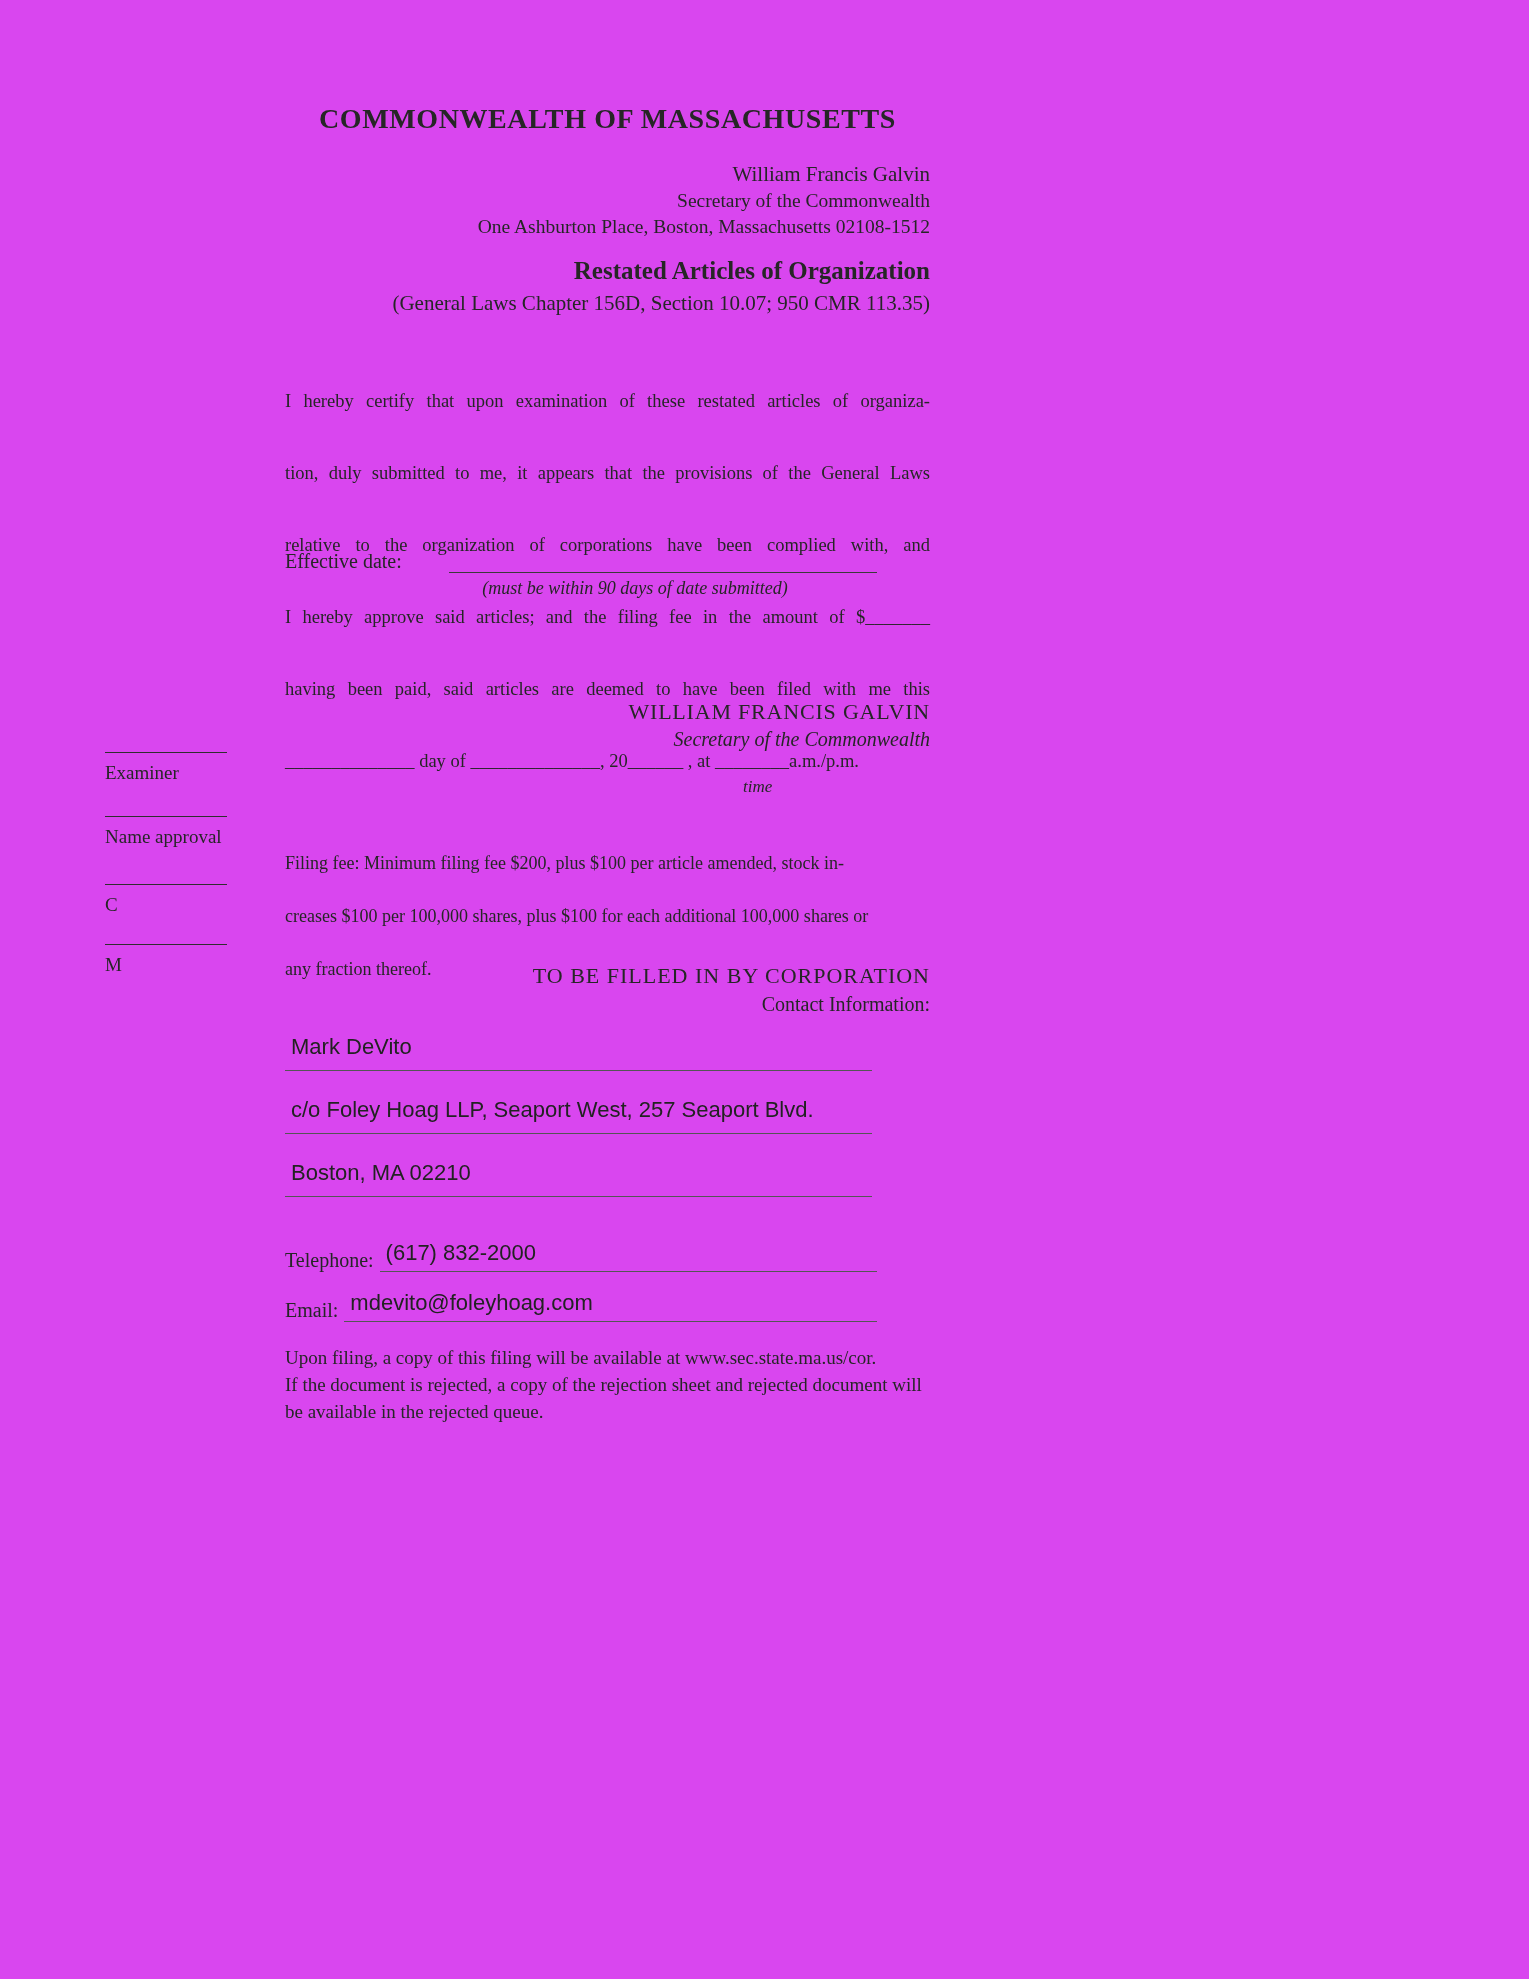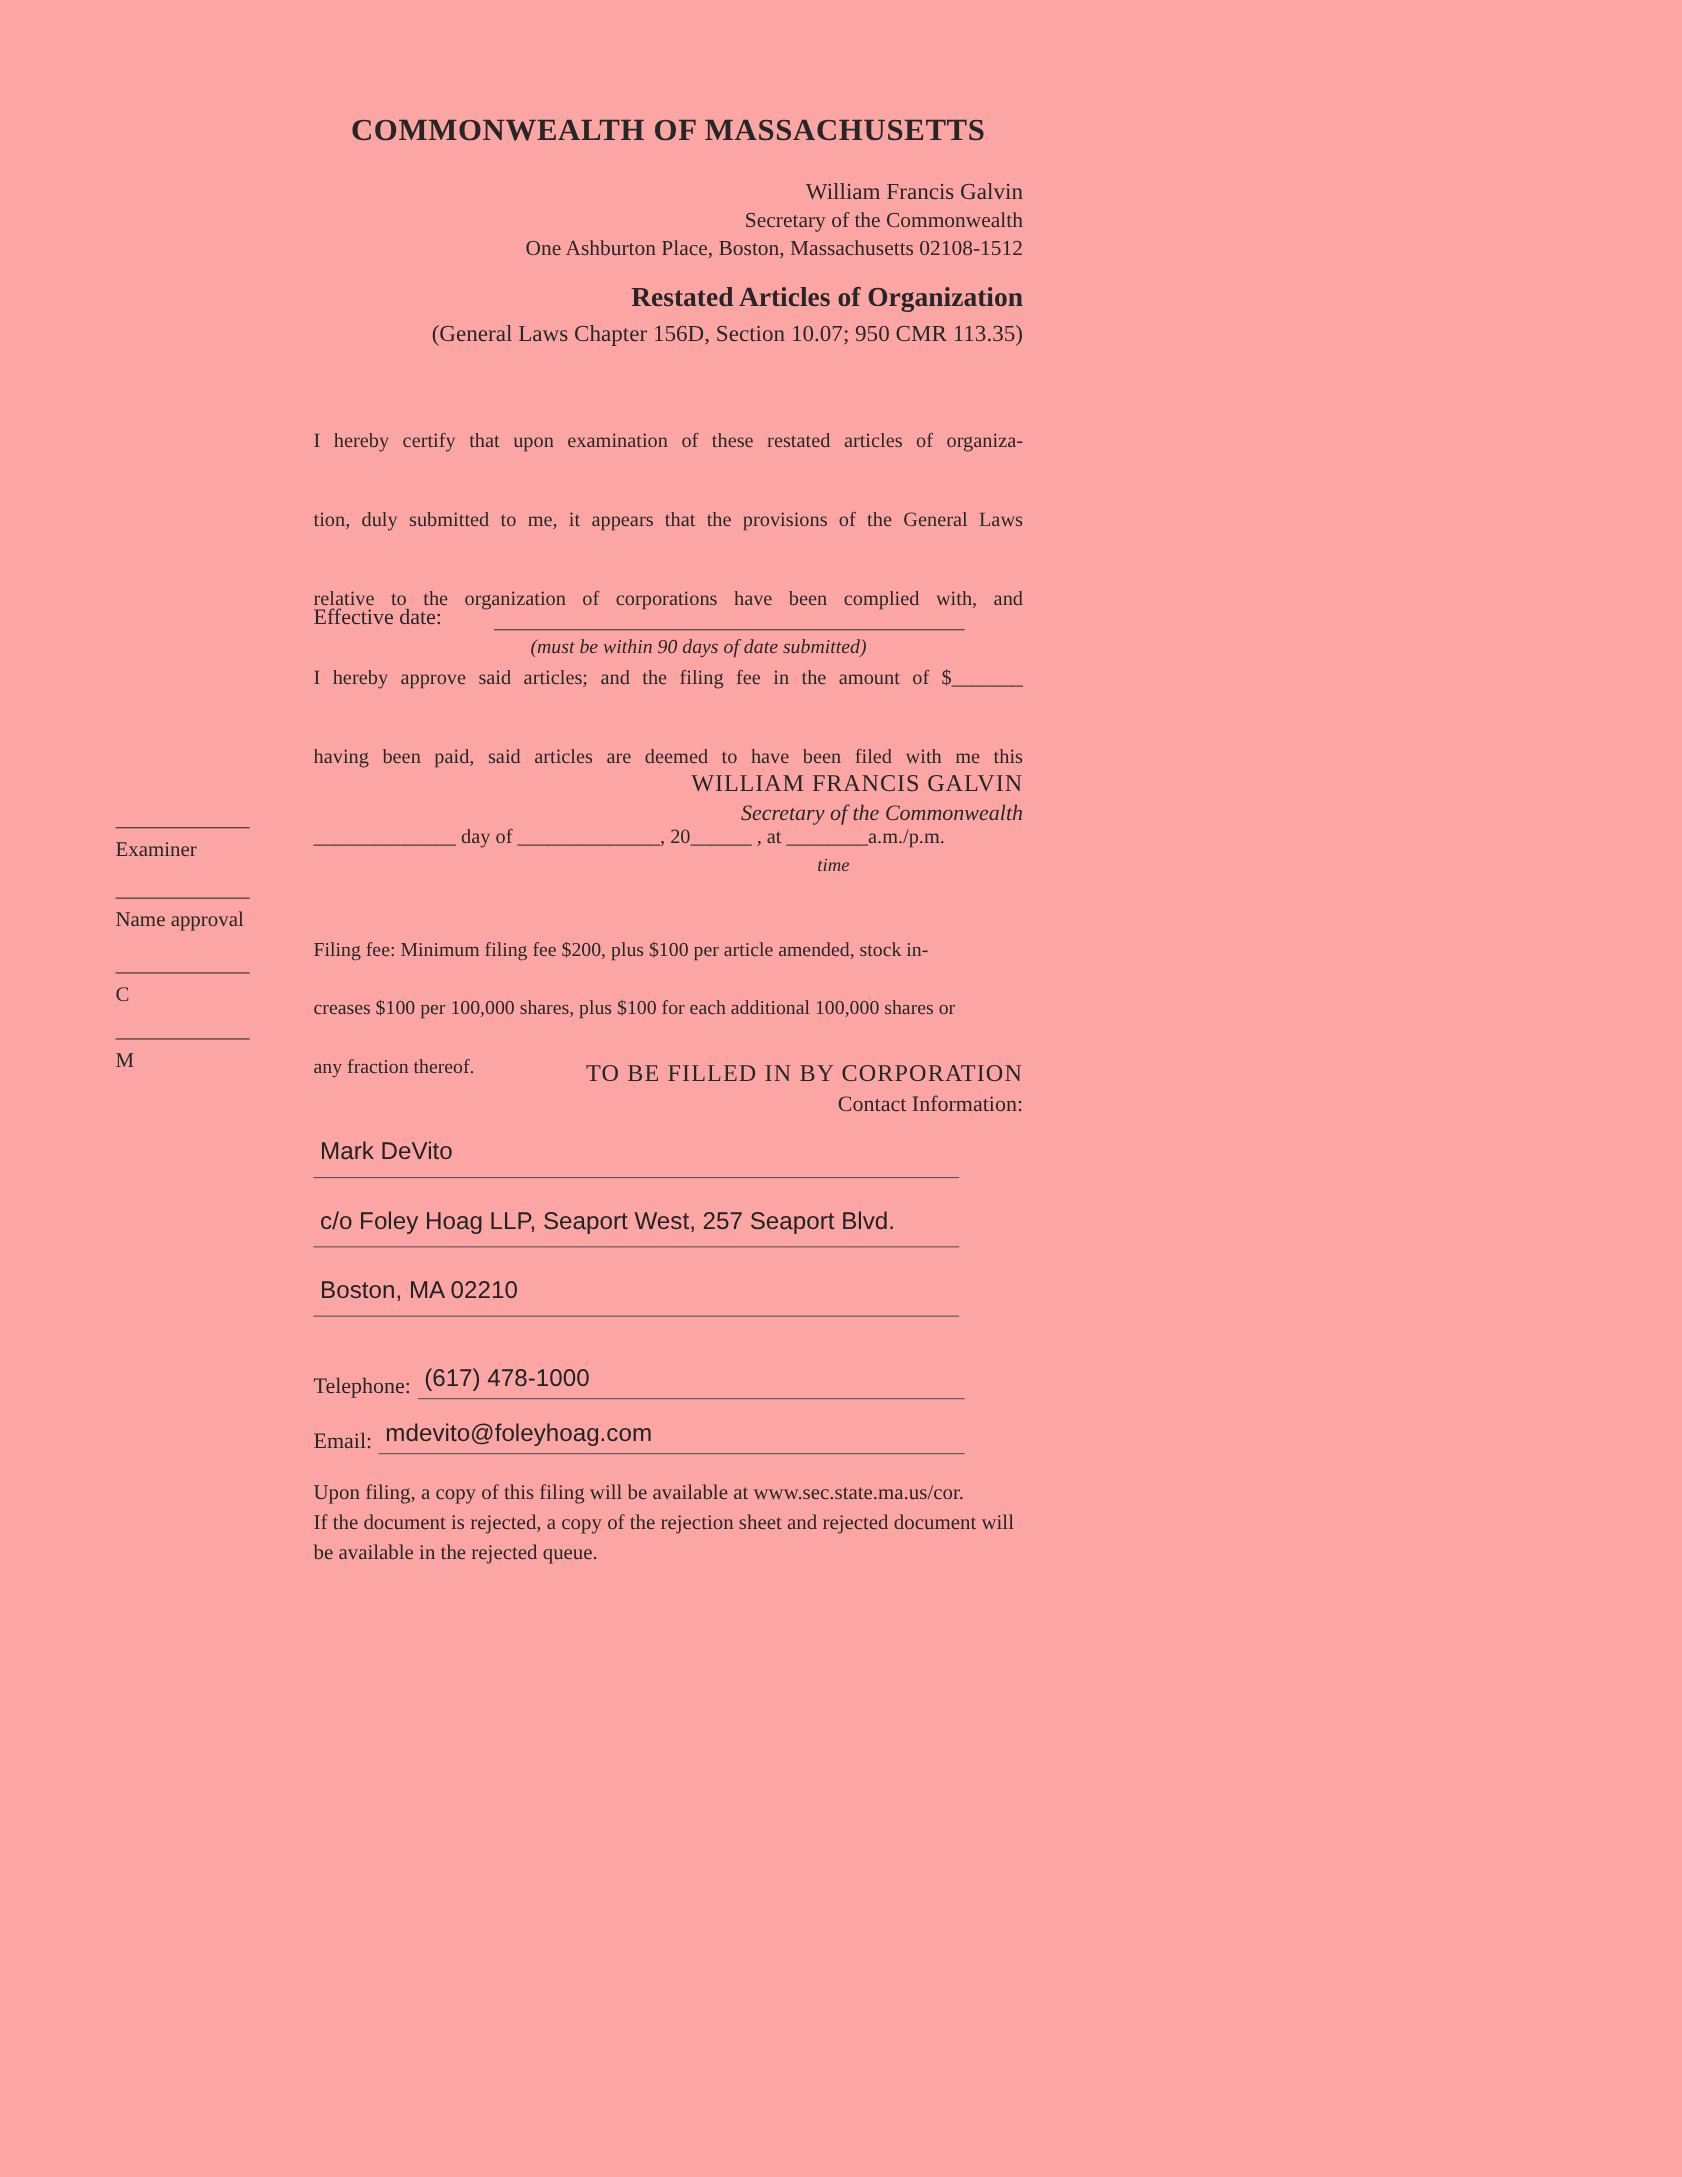--- a/index.html
+++ b/index.html
@@ -1,21 +1,21 @@
 <!DOCTYPE html>
 <html><head>
 <meta charset="utf-8">
 <style>
   * { margin: 0; padding: 0; box-sizing: border-box; }
   html, body { background: #ffffff; }
   .page {
     position: relative;
     width: 1529px;
     height: 1979px;
-    background: #fca5a5;
+    background: #d946ef;
     color: #262626;
     font-family: "Liberation Serif", "DejaVu Serif", serif;
     overflow: hidden;
   }
   .col { position: absolute; left: 285px; width: 645px; }
   .center { text-align: right; }
 
   .doc-title {
     font-size: 28px;
     font-weight: 700;
@@ -176,21 +176,21 @@
   <div class="fill-row" style="top:1097px">
     <span>c/o Foley Hoag LLP, Seaport West, 257 Seaport Blvd.</span>
   </div>
   <div class="fill-row" style="top:1160px">
     <span>Boston, MA 02210</span>
   </div>
 
   <div class="label-fill-row" style="top:1240px">
     <span class="lf-label">Telephone:</span>
     <span class="lf-fill">
-      <span>(617) 478-1000</span>
+      <span>(617) 832-2000</span>
     </span>
   </div>
 
   <div class="label-fill-row" style="top:1290px">
     <span class="lf-label">Email:</span>
     <span class="lf-fill">
       <span>mdevito@foleyhoag.com</span>
     </span>
   </div>
 

